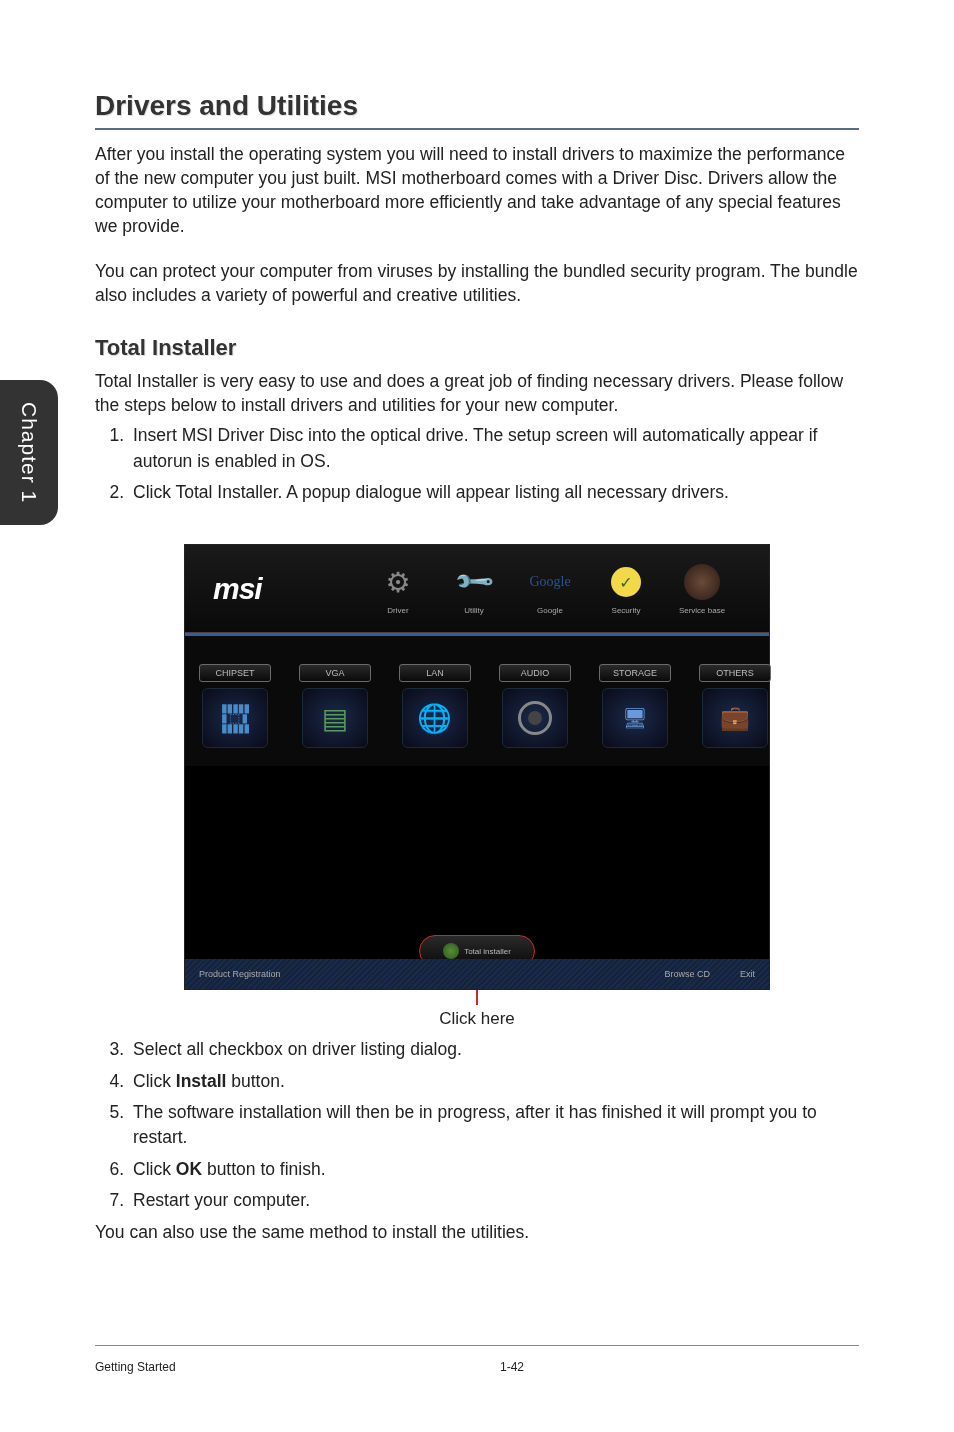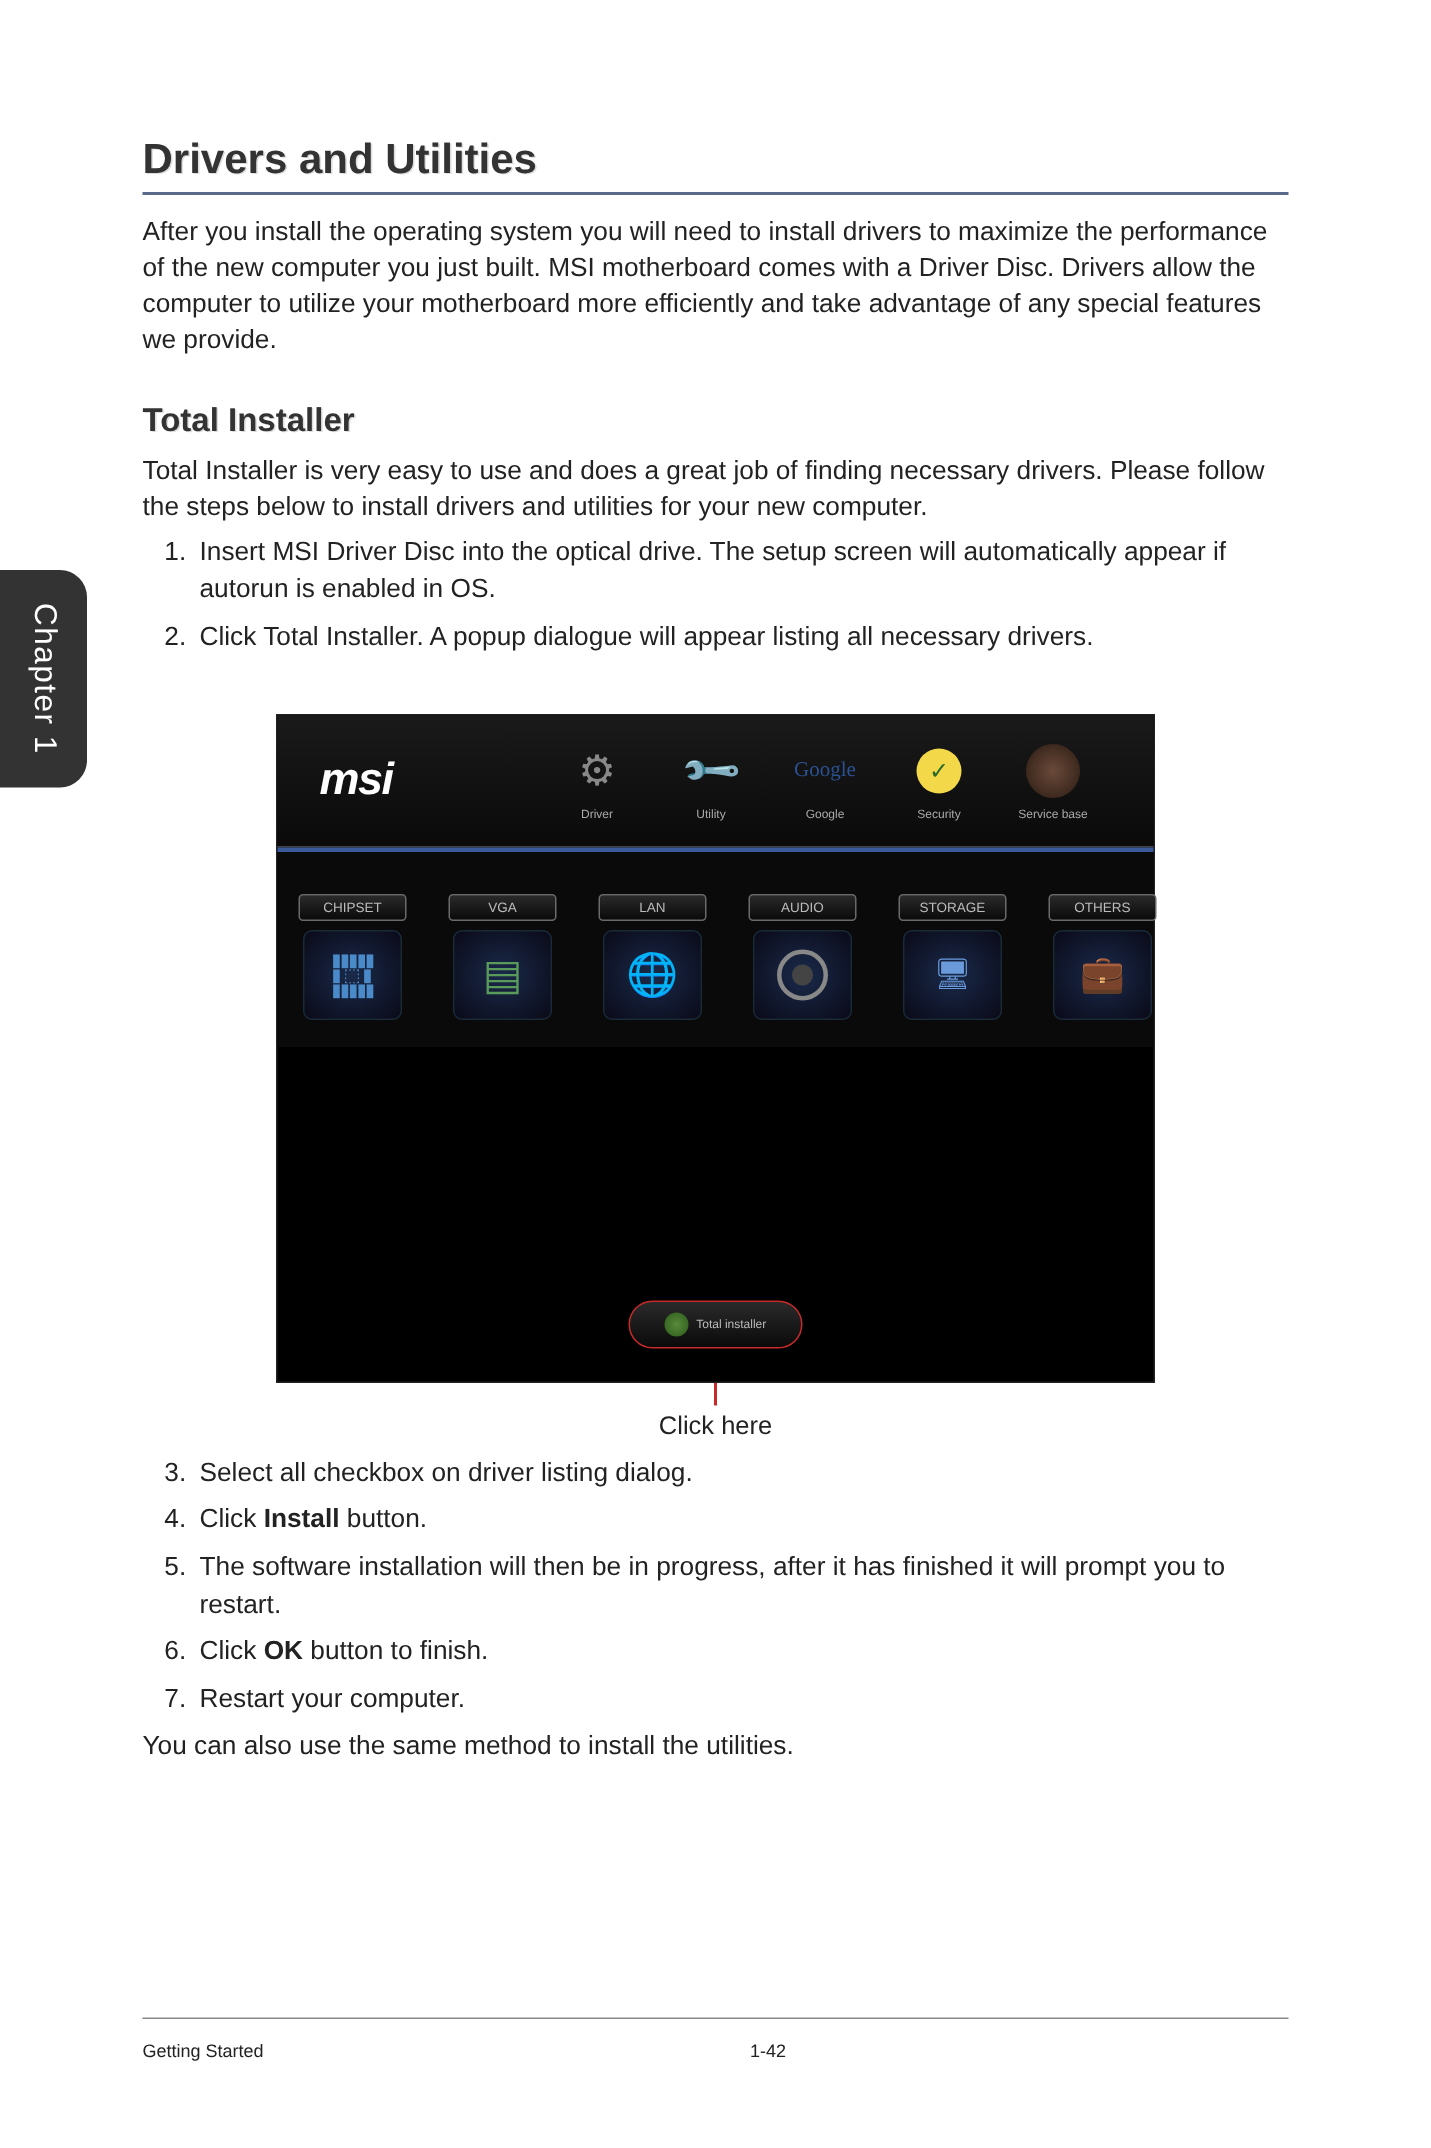--- a/index.html
+++ b/index.html
@@ -246,20 +246,21 @@
 </head>
 <body>
 
 <div class="side-tab">
   <span>Chapter 1</span>
 </div>
 
 <div class="page">
   <h1 class="heading">Drivers and Utilities</h1>
   <p class="para">After you install the operating system you will need to install drivers to maximize the performance of the new computer you just built. MSI motherboard comes with a Driver Disc. Drivers allow the computer to utilize your motherboard more efficiently and take advantage of any special features we provide.</p>
+  <p class="para">You can protect your computer from viruses by installing the bundled security program. The bundle also includes a variety of powerful and creative utilities.</p>
 
   <h2 class="subheading">Total Installer</h2>
   <p class="para" style="margin-bottom:6px">Total Installer is very easy to use and does a great job of finding necessary drivers. Please follow the steps below to install drivers and utilities for your new computer.</p>
 
   <ol class="list">
     <li>Insert MSI Driver Disc into the optical drive. The setup screen will automatically appear if autorun is enabled in OS.</li>
     <li>Click Total Installer. A popup dialogue will appear listing all necessary drivers.</li>
   </ol>
 
   <div class="screenshot-wrap">
@@ -322,20 +323,27 @@
           <div class="cat-label">OTHERS</div>
           <div class="cat-icon others-ic">💼</div>
         </div>
       </div>
 
       <div class="total-btn">
         <div class="disc"></div>
         <span>Total installer</span>
       </div>
 
+      <div class="bottom-bar">
+        <span>Product Registration</span>
+        <div class="right-links">
+          <span>Browse CD</span>
+          <span>Exit</span>
+        </div>
+      </div>
     </div>
     <div class="pointer-line"></div>
     <div class="click-here">Click here</div>
   </div>
 
   <ol class="list" start="3">
     <li><span>Select all checkbox on driver listing dialog.</span></li>
     <li><span>Click </span><span class="bold">Install</span><span> button.</span></li>
     <li><span>The software installation will then be in progress, after it has finished it will prompt you to restart.</span></li>
     <li><span>Click </span><span class="bold">OK</span><span> button to finish.</span></li>

